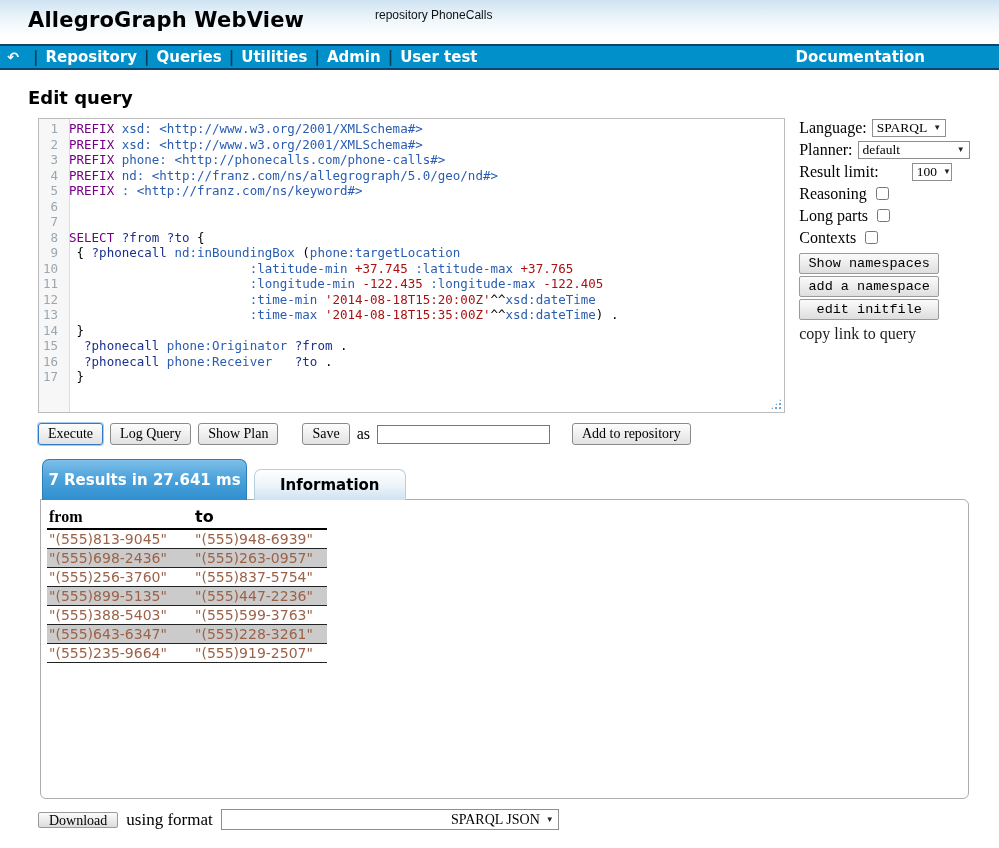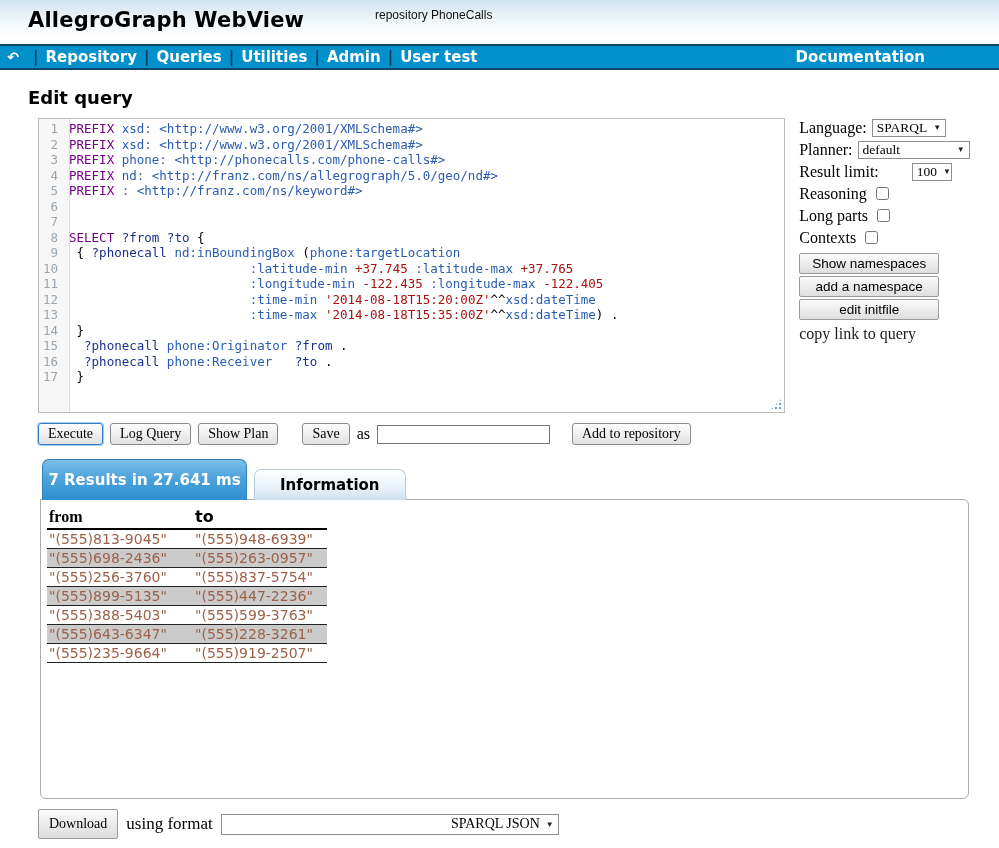--- a/index.html
+++ b/index.html
@@ -56,21 +56,21 @@
   .opt-row label { margin-right:5px; }
   .fake-select { display:inline-flex; align-items:center; justify-content:space-between;
     border:1px solid #8f8f8f; background:#fff; height:18px; padding:0 4px;
     font-family:"Liberation Serif", serif; font-size:13.5px; cursor:pointer; }
   .fake-select .arrow { font-size:8px; margin-left:6px; color:#222; }
   .sel-language { width:74px; }
   .sel-planner { width:112px; }
   .sel-limit { width:40px;margin-left:28px; }
   .opt-row input[type="checkbox"] { width:13px; height:13px; margin-left:4px; cursor:pointer; }
   .side-btn { display:block; width:140px; height:21px; margin-bottom:2px;
-    font-family:Liberation Sans, sans-serif; font-size:13.5px; color:#000;
+    font-family:Liberation Mono, monospace; font-size:13.5px; color:#000;
     background:linear-gradient(180deg,#fbfbfb,#dedede); border:1px solid #9a9a9a; border-radius:2px;
     cursor:pointer; }
   .side-btns { margin-top:6px; }
   .copy-link { margin-top:5px; font-size:16px; color:#1c1c1c; cursor:pointer; }
 
   
   .actions-row { display:flex; align-items:center; margin:9px 0 0 10px; height:24px;
     font-family:"Liberation Serif", serif; }
   .act-btn { font-family:"Liberation Serif", serif; font-size:14px; color:#000; height:22px; padding:0 9px;
     background:linear-gradient(180deg,#fdfdfd,#e2e2e2); border:1px solid #8a8a8a; border-radius:3px;
@@ -102,21 +102,21 @@
     padding:0 6px 2px 2px; border-bottom:2px solid #000; }
   table.results th.col-from { width:146px;font-family:Liberation Serif, serif; }
   table.results th.col-to { width:134px; }
   table.results td { font-size:14px; color:#9c6248; padding:1px 6px 1px 2px; white-space:nowrap;
     border-bottom:1px solid #222; height:18px; }
   table.results tr.alt { background:#cbcbcb; }
 
   
   .download-row { display:flex; align-items:center; margin:10px 0 0 10px;
     font-family:"Liberation Serif", serif; }
-  .btn-download { font-family:"Liberation Serif", serif; font-size:14px; height:30px; padding:0 10px;
+  .btn-download { font-family:"Liberation Serif", serif; font-size:14px; height:16px; padding:0 10px;
     background:linear-gradient(180deg,#fbfbfb,#dcdcdc); border:1px solid #9a9a9a; border-radius:2px;
     cursor:pointer; }
   .uf-label { font-size:17px; margin:0 8px; }
   .sel-format { width:338px; height:21px; font-size:14px;justify-content:flex-end; }
 </style>
 </head>
 <body>
 
 <div class="top-banner">
   <span class="app-title">AllegroGraph WebView</span>

